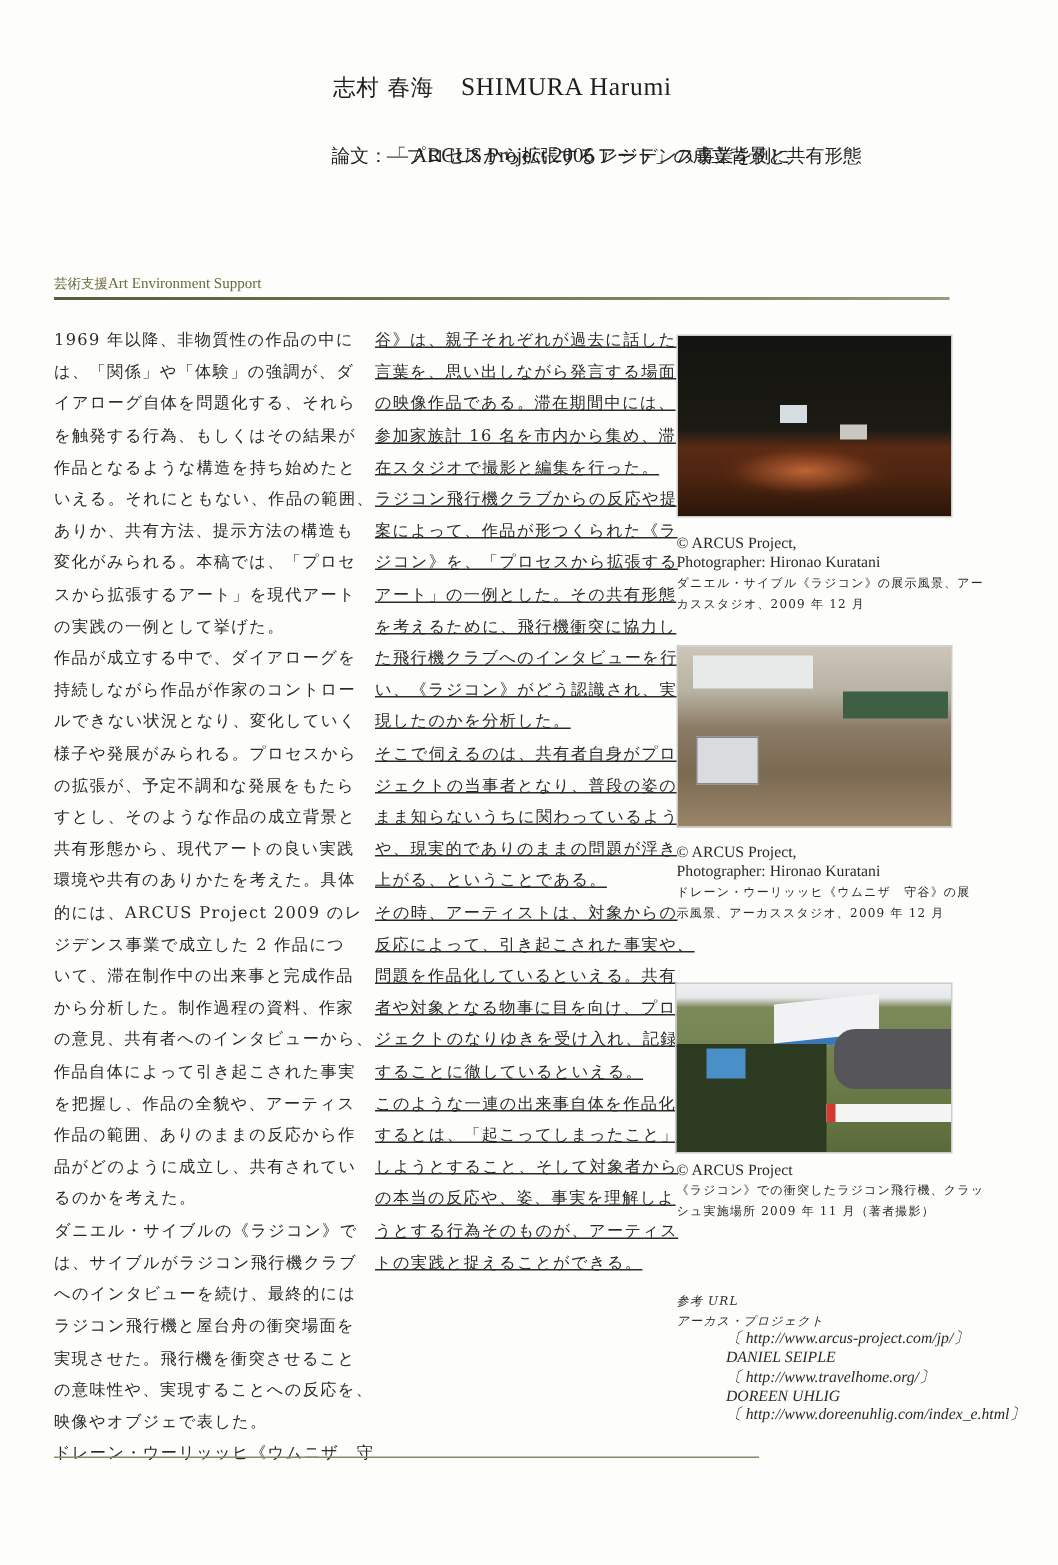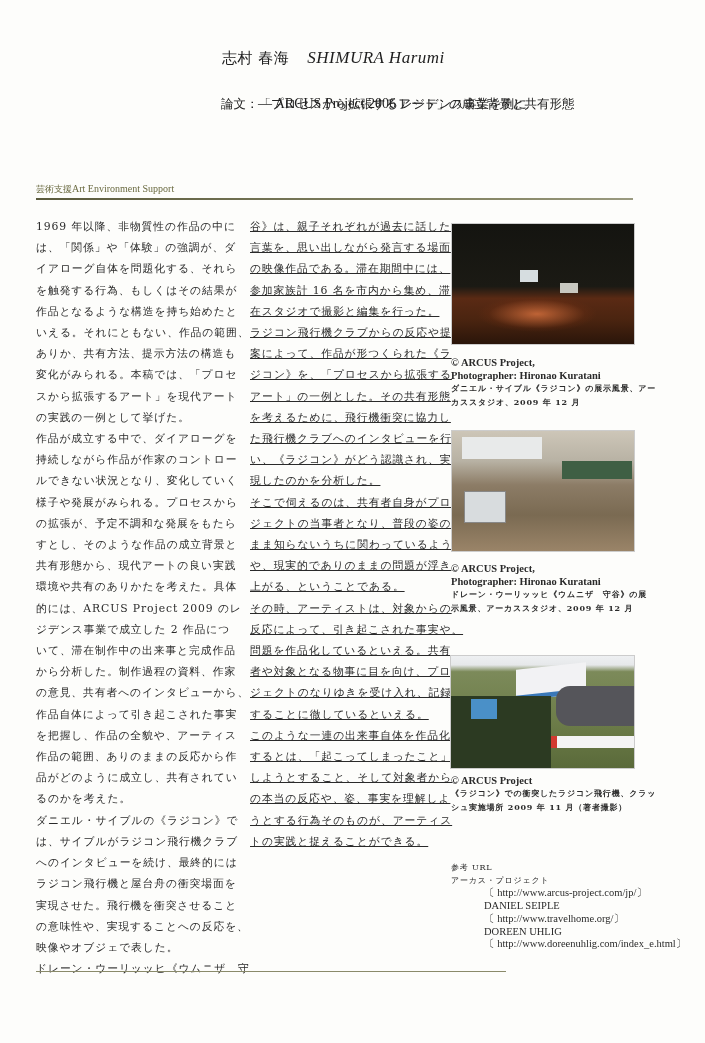--- a/index.html
+++ b/index.html
@@ -3,21 +3,21 @@
 <meta charset="utf-8">
 <style>
   html, body { margin:0; padding:0; }
   body {
     width:705px; height:1043px; position:relative; overflow:hidden;
     background:#fdfdfb; color:#2a2a2a;
     font-family:"DejaVu Serif", "Liberation Serif", serif;
   }
   .abs { position:absolute; }
   .author { left:222px; top:48px; font-size:15px; letter-spacing:0.5px; color:#1e1e1e; white-space:nowrap; }
-  .author .en { margin-left:18px; font-family:"Liberation Serif", serif; font-size:17px;font-style:italic; }
+  .author .en { margin-left:18px; font-family:"Liberation Serif", serif; font-size:17px; }
   .title1 { left:221px; top:96px; font-size:12.5px; white-space:nowrap; color:#222; }
   .title2 { left:258px; top:96px; font-size:12.5px; white-space:nowrap; color:#222; }
   .title2 .en { font-family:"Liberation Serif", serif; font-size:14px; }
   .section { left:36px; top:183px; font-size:9px; color:#6a6a40; white-space:nowrap; }
   .section .en { font-family:"Liberation Serif", serif; font-size:10px; }
   .rule-top { left:36px; top:198px; width:597px; height:2px; background:linear-gradient(90deg,#5a5a3c,#8a8a6a 80%,#9a9a80); }
   .rule-bottom { left:36px; top:971px; width:470px; height:1px; background:#8a8a6a; }
   .col { font-size:10.8px; line-height:21.2px; letter-spacing:0.9px; color:#2a2a2a; }
   .col p { margin:0; text-indent:0; }
   .col1 { left:36px; top:216px; width:195px; }
@@ -36,29 +36,29 @@
   .p2 .board { position:absolute; left:110px; top:30px; width:70px; height:18px; background:#3f5f44; }
   .p2 .window { position:absolute; left:10px; top:6px; width:80px; height:22px; background:#e8eaea; }
   .p2 .desk { position:absolute; left:12px; top:60px; width:40px; height:30px; background:#d8dcde; border:1px solid #888; }
   .p3 { left:450px; top:655px; width:183px; height:112px;
     background:linear-gradient(180deg,#eef0f2 0%,#e6e8ea 8%,#7c8a5a 14%,#6e7e4a 55%,#5a6a3a 100%); }
   .p3 .plane { position:absolute; left:65px; top:10px; width:70px; height:26px; background:#f2f2f4; border-bottom:5px solid #3a78b8; transform:skewY(-6deg); }
   .p3 .arm { position:absolute; left:105px; top:30px; width:78px; height:40px; background:#55555a; border-radius:14px 0 0 14px; }
   .p3 .wing { position:absolute; left:100px; top:80px; width:80px; height:12px; background:#f4f4f4; border-left:6px solid #d23a30; }
   .p3 .dark { position:absolute; left:0; top:40px; width:100px; height:72px; background:#2c3a22; }
   .p3 .blue { position:absolute; left:20px; top:43px; width:26px; height:20px; background:#4a90c8; }
-  .cap { font-size:9.8px; line-height:13px; color:#2a2a2a;font-weight:bold; }
+  .cap { font-size:9.8px; line-height:13px; color:#2a2a2a; }
   .cap .en { font-family:"Liberation Serif", serif; font-size:10.5px; display:block; white-space:nowrap; }
   .cap .jp { font-size:8px; letter-spacing:0.8px; display:block; white-space:nowrap; line-height:13.5px; }
   .c1 { left:451px; top:356px; }
   .c2 { left:451px; top:562px; }
   .c3 { left:451px; top:774px; }
   .mark { left:452px; top:632px; font-size:7px; color:#555; }
   .refs { left:451px; top:862px; font-size:9.8px; line-height:12.7px; }
-  .refs span { display:block; white-space:nowrap; }
+  .refs span { display:block; white-space:nowrap;font-style:italic; }
   .refs .en { font-family:"Liberation Serif", serif; font-size:10.5px;margin-left:33px; }
   .refs .jp { font-size:8px; letter-spacing:0.8px; }
 </style>
 </head>
 <body>
 
 <div class="abs author">
   <span>志村 春海</span><span class="en">SHIMURA Harumi</span>
 </div>
 <div class="abs title1">論文：「プロセスから拡張するアート」の成立背景と共有形態</div>

